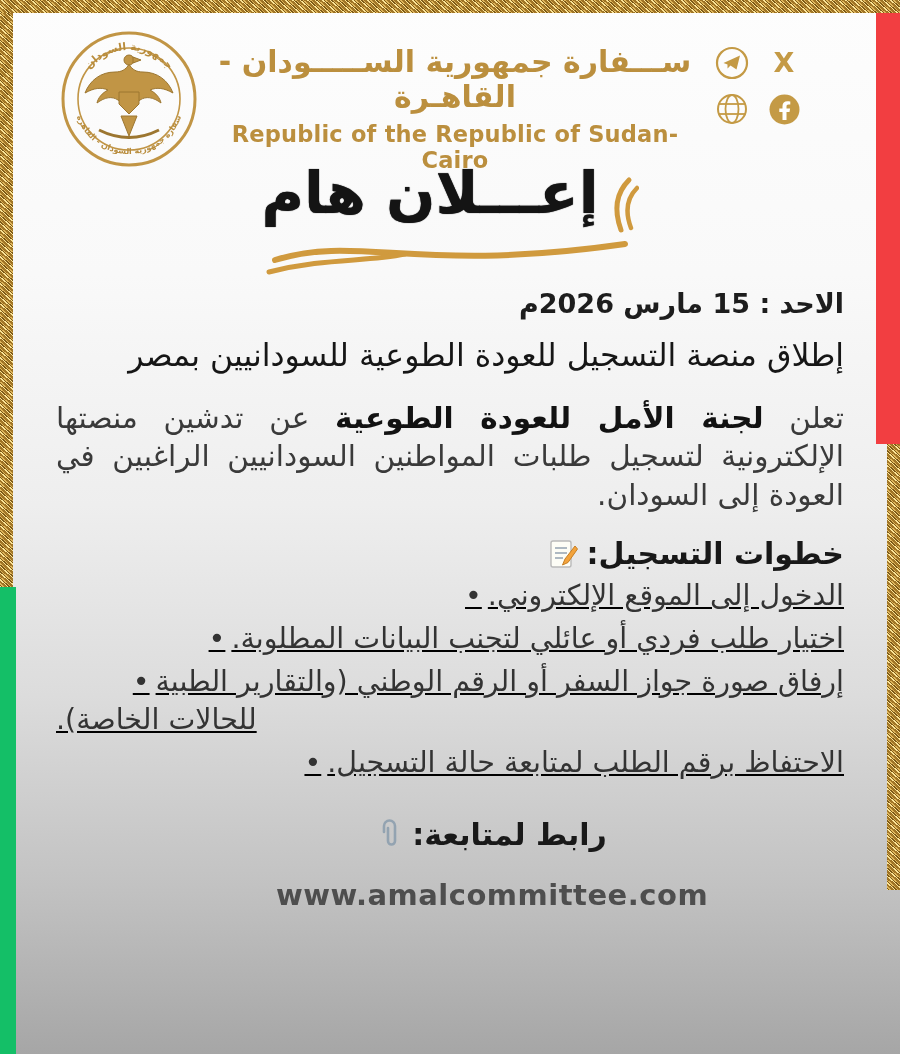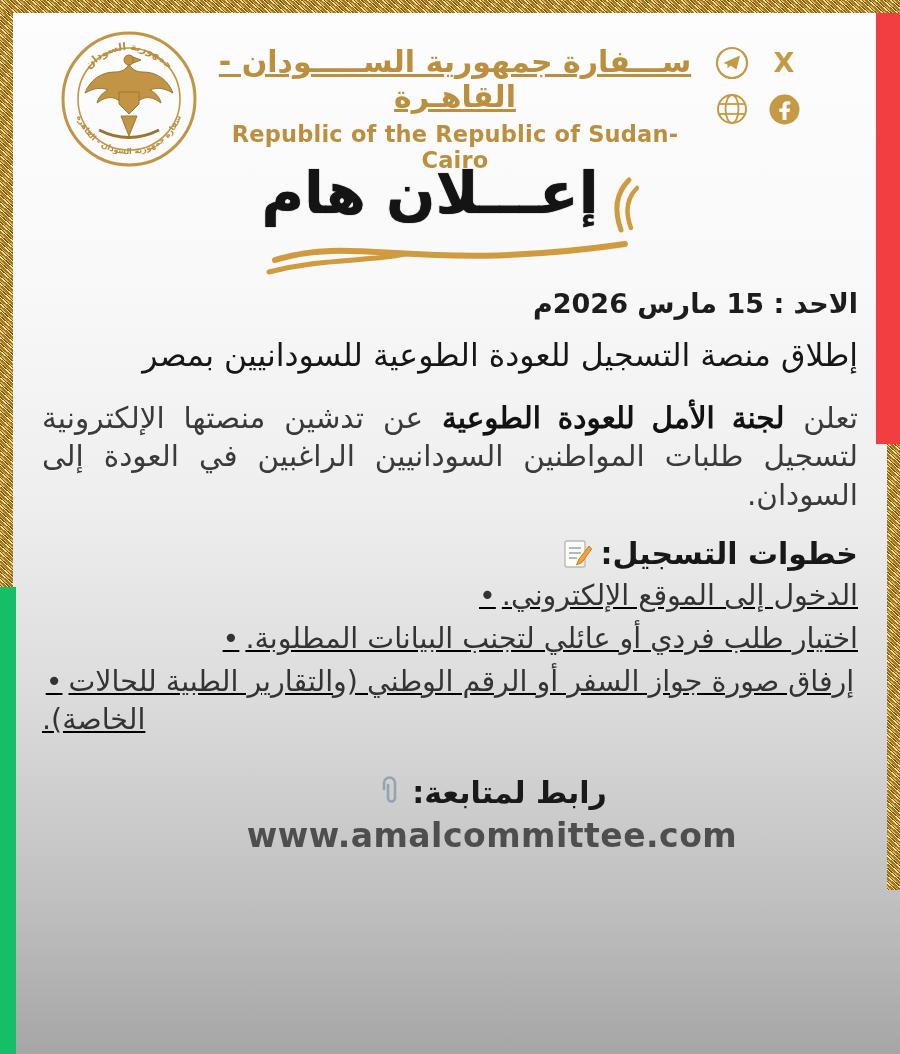--- a/index.html
+++ b/index.html
@@ -18,49 +18,49 @@
   .gold-top{position:absolute;left:0;top:0;width:100%;height:13px;}
   .gold-left{position:absolute;left:0;top:13px;width:13px;height:574px;}
   .gold-right{position:absolute;right:0;top:444px;width:13px;height:446px;}
   .red-strip{position:absolute;right:0;top:13px;width:24px;height:431px;background:#f23e41;}
   .green-strip{position:absolute;left:0;top:587px;width:16px;height:467px;background:#14bf67;}
 
   
   header{position:relative;height:176px;}
   .logo{position:absolute;left:58px;top:26px;}
   .htitles{position:absolute;left:200px;top:44px;width:510px;text-align:center;}
-  .h-ar{font-size:30px;font-weight:bold;color:#bb8f3e;direction:rtl;text-decoration:underline;}
+  .h-ar{font-size:30px;font-weight:bold;color:#bb8f3e;direction:rtl;}
   .h-en{font-size:22.5px;font-weight:bold;color:#bb8f3e;margin-top:7px;letter-spacing:.2px;}
   .social{position:absolute;left:714px;top:46px;display:grid;grid-template-columns:36px 36px;gap:12px 16px;justify-items:center;align-items:center;}
   .social svg{display:block;cursor:pointer;}
 
   
   .title-wrap{margin-top:-22px;text-align:center;}
   .title-row{display:inline-flex;align-items:center;}
   .main-title{font-size:58px;font-weight:bold;color:#141414;direction:rtl;text-shadow:0 0 1px #141414;line-height:1.1;}
   .curl{margin-top:22px;margin-left:4px;}
   .swoosh{display:block;margin:-4px auto 0 auto;}
 
   
-  .content{padding:0 42px;}
+  .content{padding:0 56px;}
   .date{margin-top:10px;font-size:27px;font-weight:bold;color:#1d1d1d;direction:rtl;text-align:right;}
   .subtitle{margin-top:18px;font-size:31.5px;font-weight:normal;color:#161616;direction:rtl;text-align:right;}
   .body-par{margin-top:26px;font-size:29.5px;color:#3a3a3a;direction:rtl;text-align:justify;text-align-last:right;line-height:1.3;}
-  .body-par b{color:#121212;font-family:Liberation Serif, serif;}
+  .body-par b{color:#121212;}
   .steps-head{margin-top:22px;display:flex;justify-content:flex-end;align-items:center;gap:9px;font-size:30px;font-weight:bold;color:#181818;}
   .steps-head .txt{direction:rtl;}
   .bullets{margin-top:6px;text-decoration:underline;}
   .bullet-line{direction:ltr;text-align:right;font-size:28.5px;color:#333;line-height:1.33;margin-top:5px;}
   .bullet-line .dot{margin-right:6px;color:#333;}
   .bullet-line .txt{direction:rtl;unicode-bidi:isolate;}
-  .bullet-line.wrap-left{text-align:center;text-align-last:left;}
+  .bullet-line.wrap-left{text-align:right;text-align-last:left;}
   .link-sec{margin-top:36px;text-align:center;transform:translateX(42px);}
   .link-head{display:inline-flex;align-items:center;gap:9px;font-size:30px;font-weight:bold;color:#191919;}
   .link-head .txt{direction:rtl;}
-  .url{margin-top:4px;font-size:33px;font-weight:bold;color:#4e4e4e;letter-spacing:.5px;cursor:pointer;}
+  .url{margin-top:23px;font-size:29px;font-weight:bold;color:#4e4e4e;letter-spacing:.5px;cursor:pointer;}
   .warning{margin-top:28px;display:flex;gap:10px;align-items:flex-start;direction:ltr;padding-left:28px;}
   .warning svg{flex:0 0 auto;margin-top:5px;}
   .warning .txt{flex:1;direction:rtl;text-align:right;font-size:30px;font-weight:bold;color:#232323;line-height:1.35;}
 </style>
 </head>
 <body>
 
 <div class="poster">
 
   <div class="gold gold-top"></div>
@@ -159,20 +159,21 @@
         <line x1="7" y1="20" x2="15" y2="20" stroke="#9aa7b5" stroke-width="1.6"></line>
         <path d="M27 8 L17 21 L14.5 27 L20 24.5 L29.5 11 Z" fill="#f3a33c" stroke="#c77f22" stroke-width="1"></path>
       </svg>
       <span class="txt">خطوات التسجيل:</span>
     </div>
 
     <div class="bullets">
       <div class="bullet-line"><span class="dot">•</span><span class="txt">الدخول إلى الموقع الإلكتروني.</span></div>
       <div class="bullet-line"><span class="dot">•</span><span class="txt">اختيار طلب فردي أو عائلي لتجنب البيانات المطلوبة.</span></div>
       <div class="bullet-line wrap-left"><span class="dot">•</span><span class="txt">إرفاق صورة جواز السفر أو الرقم الوطني (والتقارير الطبية للحالات الخاصة).</span></div>
+      <div class="bullet-line"><span class="dot">•</span><span class="txt">الاحتفاظ برقم الطلب لمتابعة حالة التسجيل.</span></div>
     </div>
 
     <div class="link-sec">
       <div class="link-head">
         <svg width="26" height="32" viewBox="0 0 26 32">
           <path d="M7 13 L7 7 a5.5 5.5 0 0 1 11 0 L18 22 a3.5 3.5 0 0 1 -7 0 L11 9" fill="none" stroke="#93a3b1" stroke-width="2.6" stroke-linecap="round"></path>
         </svg>
         <span class="txt">رابط لمتابعة:</span>
       </div>
       <div class="url">www.amalcommittee.com</div>

